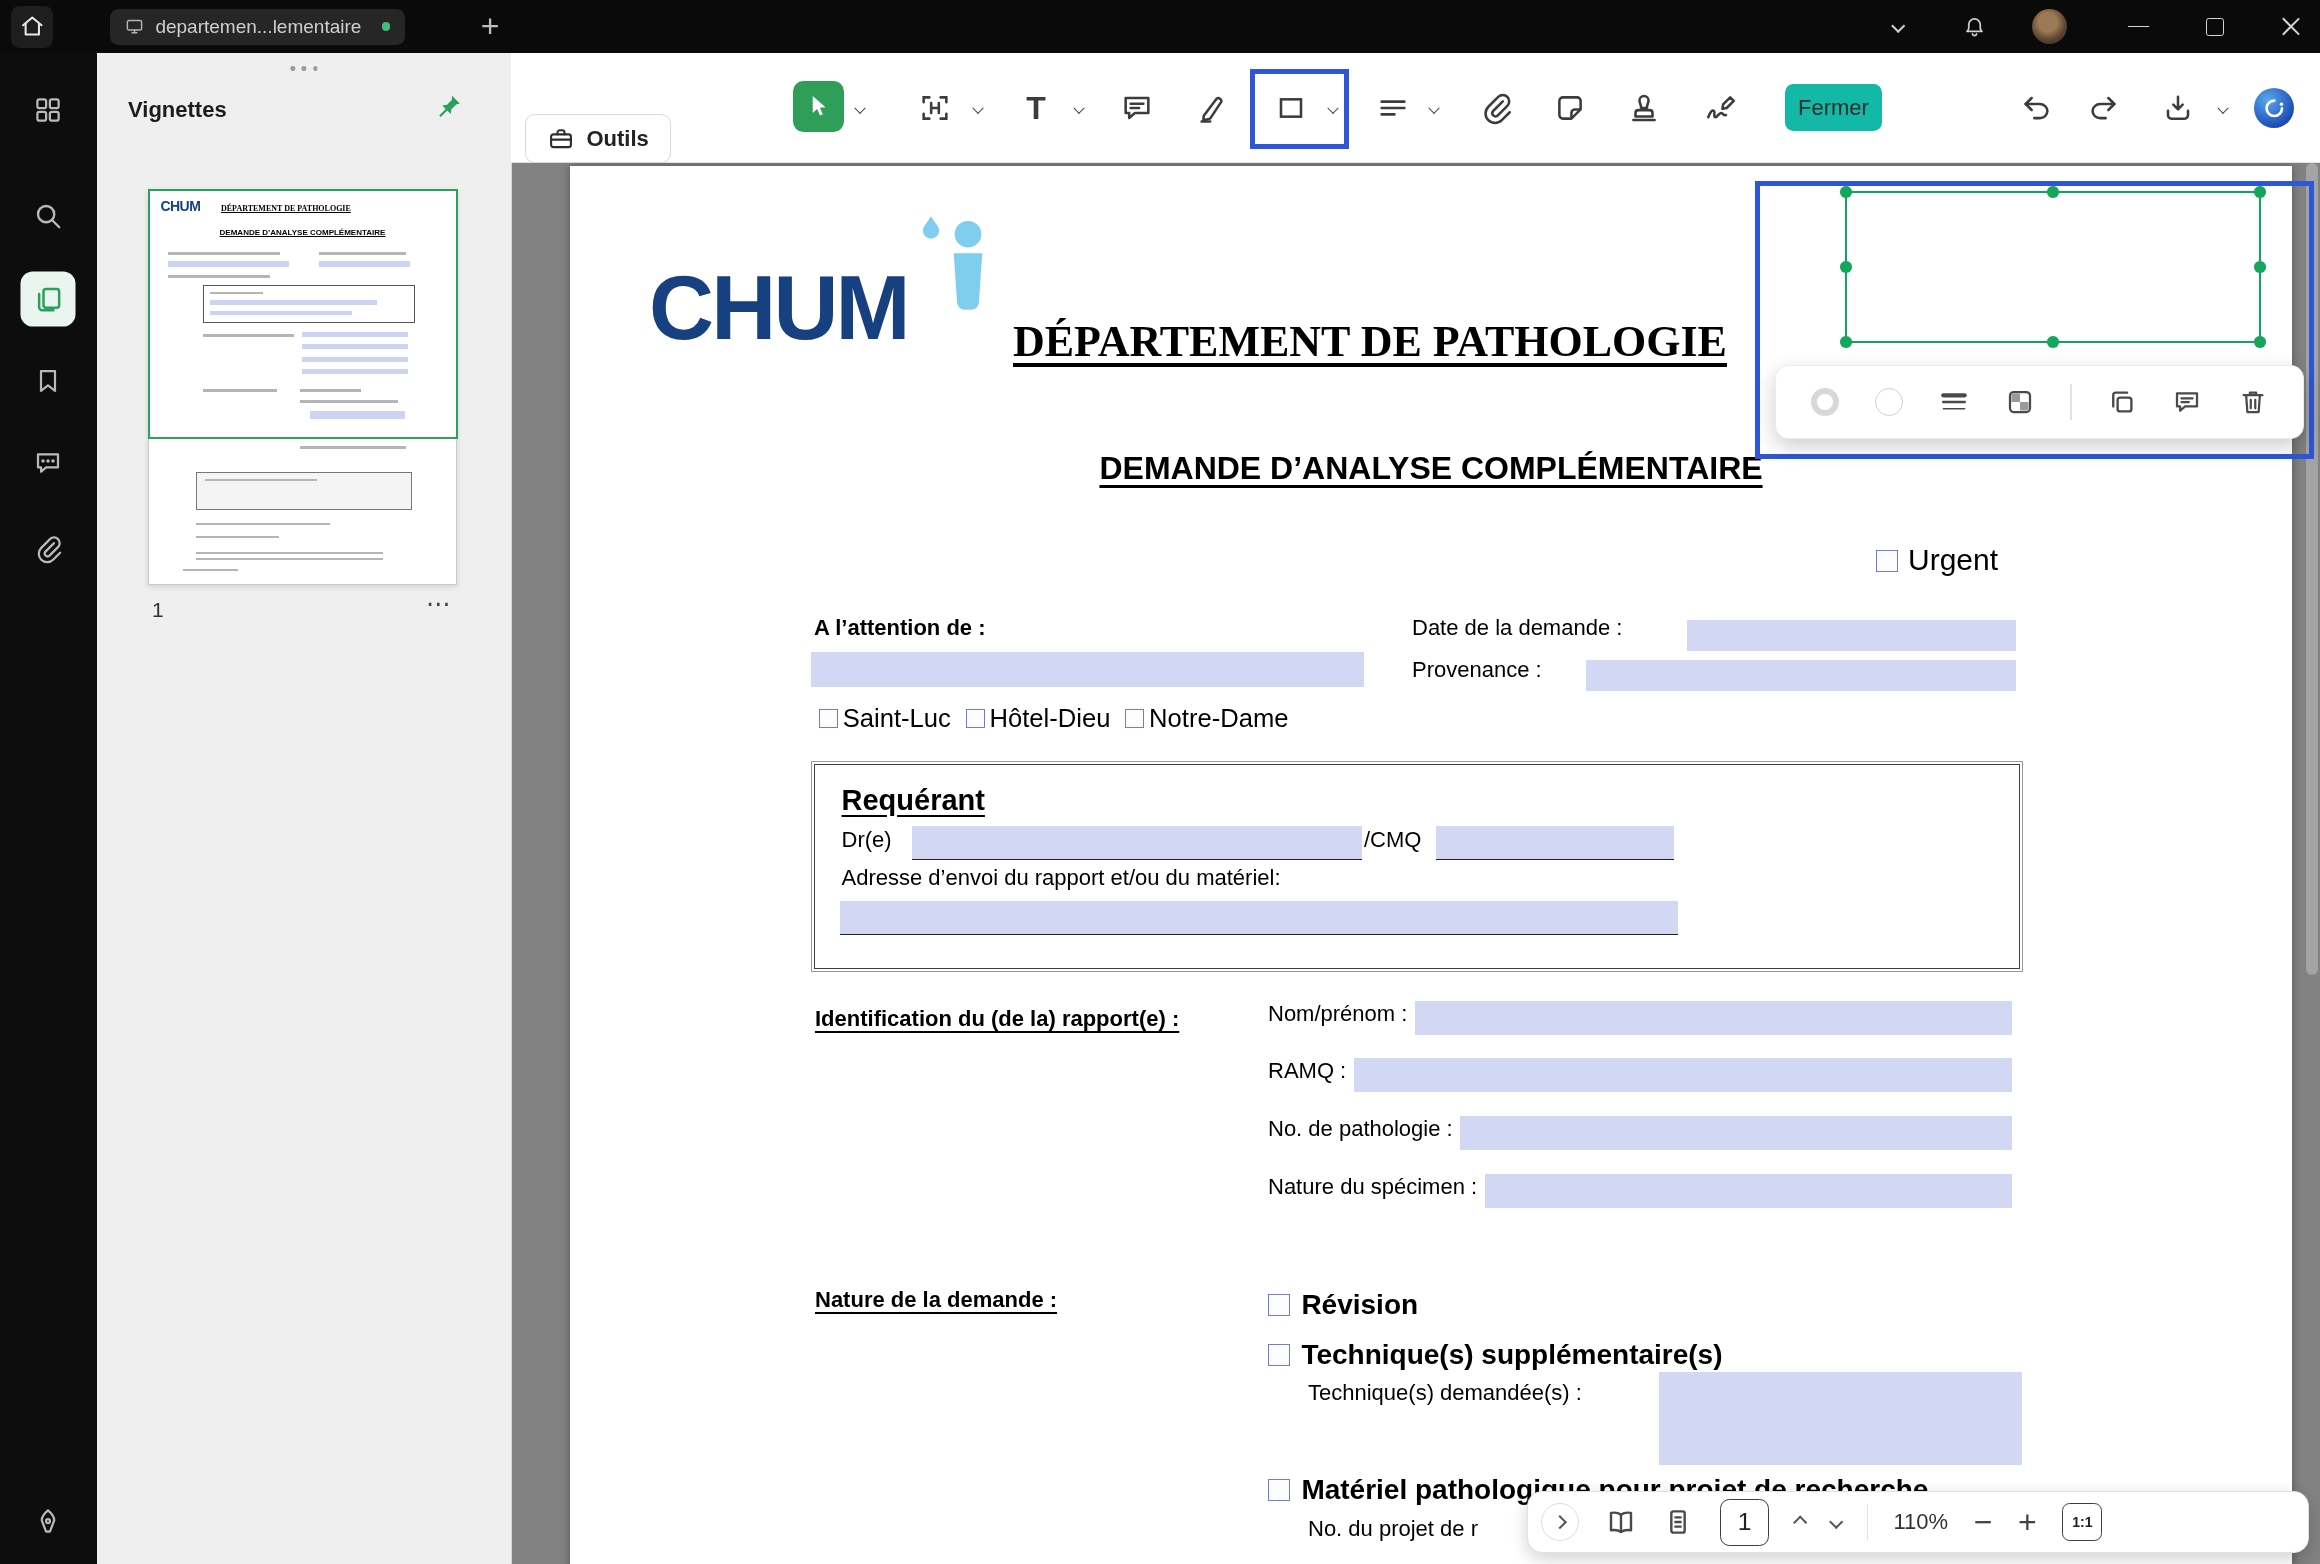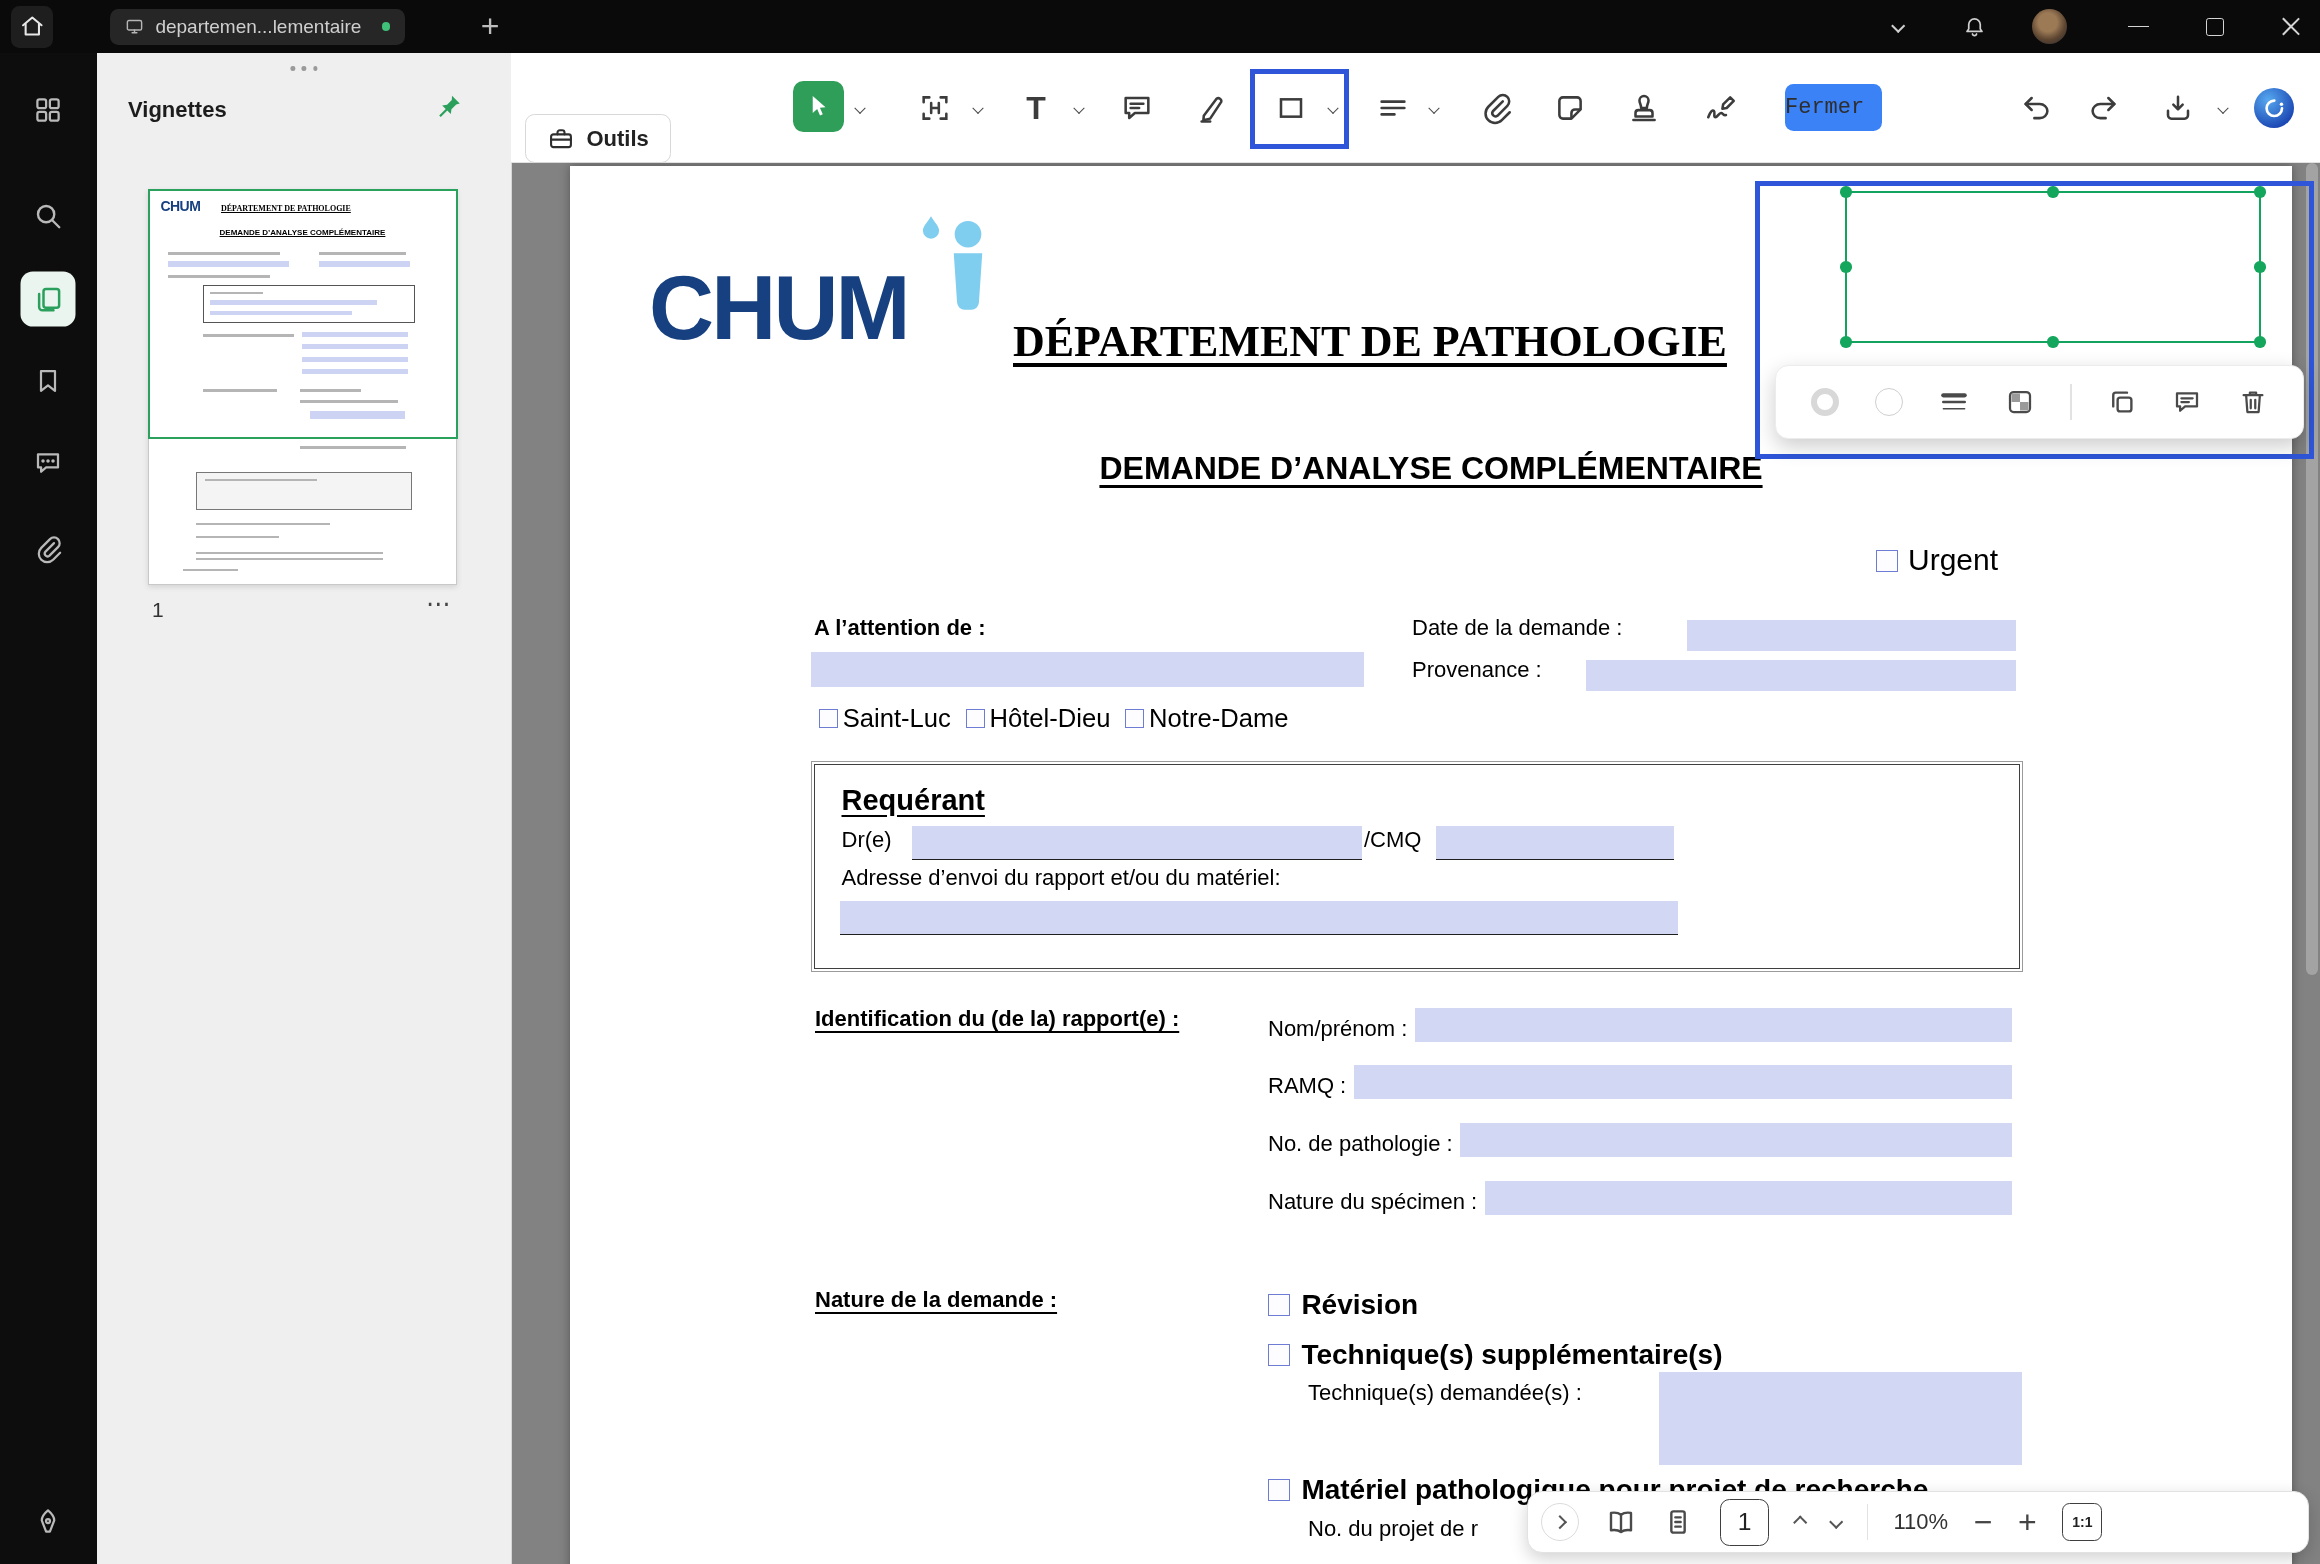--- a/index.html
+++ b/index.html
@@ -55,43 +55,43 @@
   .toolbar { position:absolute; top:53px; left:511px; width:1809px; height:110px; background:#fff;
              border-bottom:0.9px solid #e2e2e2; z-index:20; }
   .tool { position:absolute; top:55px; transform:translate(-50%,-50%); color:#3c3c3c;
           display:flex; align-items:center; justify-content:center; }
   .tool .chev { width:7.6px; height:7.6px; border-width:1.9px; color:#4a4a4a; }
   .btn-outils { position:absolute; left:14px; top:29px; height:49px; padding:0 21px; display:flex; gap:11.4px;
                 align-items:center; border:1.4px solid #d8d8d8; border-radius:9.5px; font-size:22px;
                 font-weight:600; color:#222; background:#fff;margin-top:32px; }
   .sel-tool { position:absolute; left:282px; top:28px; width:51px; height:51px; background:#2e9e58;
               border-radius:10.4px; display:flex; align-items:center; justify-content:center; }
-  .btn-fermer { position:absolute; left:1274px; top:31px; width:97px; height:47px; background:#3b82f6;
-                border-radius:8.5px; display:flex; align-items:center; justify-content:flex-start;
-                font-size:22px; color:#2e2e2e;font-family:Liberation Mono, monospace; }
+  .btn-fermer { position:absolute; left:1274px; top:31px; width:97px; height:47px; background:#14b8a6;
+                border-radius:8.5px; display:flex; align-items:center; justify-content:center;
+                font-size:22px; color:#2e2e2e; }
   .applogo { width:40px; height:40px; border-radius:50%;
              background:radial-gradient(circle at 35% 30%, #56a9f0, #1c48b4 75%);
              display:flex; align-items:center; justify-content:center; }
   .callout { position:absolute; border:5.7px solid #2f56d9; }
 
   
   .docarea { position:absolute; top:163px; left:511px; width:1809px; height:1402px; background:#828282;
              overflow:hidden; z-index:1; }
   .page { position:absolute; left:59px; top:2.8px; width:1722px; height:1855px; background:#fff;
           box-shadow:0 0 9.5px rgba(0,0,0,.35); }
   .scroll-thumb { position:absolute; right:1.9px; top:0; width:12.3px; height:812px; background:#a3a3a3; border-radius:6.6px; }
   .doc-serif { font-family:"Liberation Serif",serif; }
   .inp { background:#d2d7f4; position:absolute; }
   .inp.ul { border-bottom:1.9px solid #1f1f1f; }
   .cb { display:inline-block; border:1.9px solid #6e7cd4; background:#fdfdff; }
   .lbl { position:absolute; font-size:22px; color:#000; white-space:nowrap; }
   .lbl.b { font-weight:bold; }
   .lbl.u { text-decoration:underline; text-underline-offset:4.7px; }
   .row-flex { position:absolute; display:flex; align-items:center; }
-  .id-row { position:absolute; left:698px; width:744px; height:18px; display:flex; align-items:flex-end;margin-top:23px; }
+  .id-row { position:absolute; left:698px; width:744px; height:18px; display:flex; align-items:flex-start; }
   .id-row .fld { flex:1; height:34px; background:#d2d7f4; margin-left:7.6px; }
   .opt-row { position:absolute; left:698px; display:flex; align-items:center; gap:11.4px; }
   .opt-row .t { font-size:28px; font-weight:bold; }
 
   
   .annot-rect { position:absolute; left:1845px; top:191px; width:416px; height:152px;
                 border:2.4px solid #12a35e; z-index:26; }
   .hdl { position:absolute; width:11.4px; height:11.4px; border-radius:50%; background:#14a65c; }
   .props { position:absolute; left:1775px; top:365px; width:529px; height:74px; background:#fff;
            border:0.9px solid #ececec; border-radius:13.2px; box-shadow:0 7.6px 21px rgba(0,0,0,.20);

